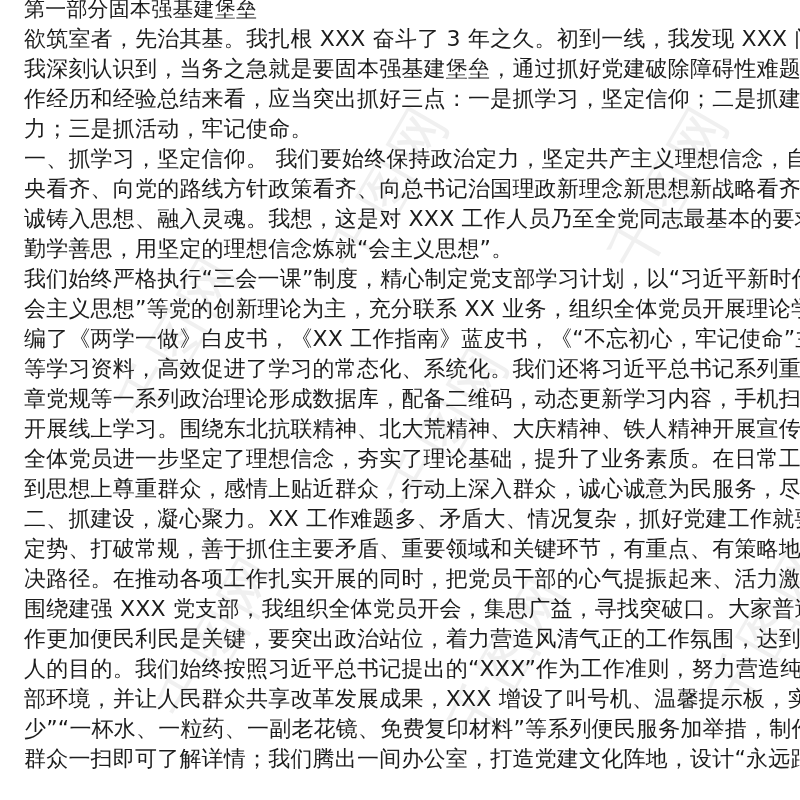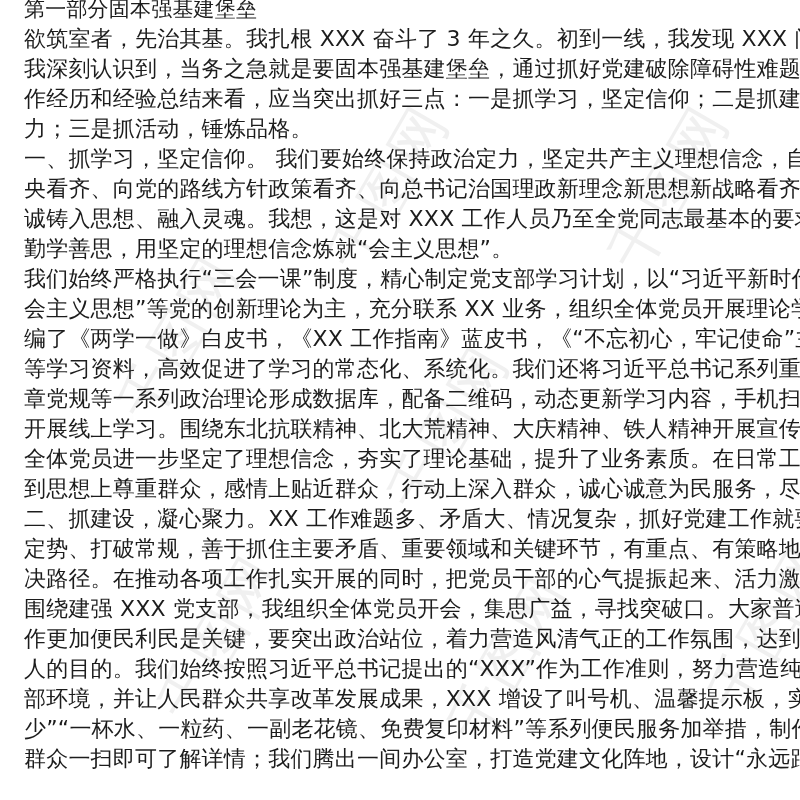--- a/index.html
+++ b/index.html
@@ -58,21 +58,21 @@
   <div class="watermark" style="left:360px; top:390px;">千图网</div>
   <div class="watermark" style="left:130px; top:600px;">千图网</div>
   <div class="watermark" style="left:420px; top:620px;">千图网</div>
   <div class="watermark" style="left:680px; top:590px;">千图网</div>
 
   <div class="doc">
     <span class="line title-line">第一部分固本强基建堡垒</span>
     <span class="line">欲筑室者，先治其基。我扎根 XXX 奋斗了 3 年之久。初到一线，我发现 XXX 问题。对此，</span>
     <span class="line">我深刻认识到，当务之急就是要固本强基建堡垒，通过抓好党建破除障碍性难题。以我的工</span>
     <span class="line">作经历和经验总结来看，应当突出抓好三点：一是抓学习，坚定信仰；二是抓建设，凝心聚</span>
-    <span class="line">力；三是抓活动，锤炼品格。</span>
+    <span class="line">力；三是抓活动，牢记使命。</span>
     <span class="line">一、抓学习，坚定信仰。 我们要始终保持政治定力，坚定共产主义理想信念，自觉向党中</span>
     <span class="line">央看齐、向党的路线方针政策看齐、向总书记治国理政新理念新思想新战略看齐，把对党忠</span>
     <span class="line">诚铸入思想、融入灵魂。我想，这是对 XXX 工作人员乃至全党同志最基本的要求，我们必须</span>
     <span class="line">勤学善思，用坚定的理想信念炼就“会主义思想”。</span>
     <span class="line">我们始终严格执行“三会一课”制度，精心制定党支部学习计划，以“习近平新时代中国特色社</span>
     <span class="line">会主义思想”等党的创新理论为主，充分联系 XX 业务，组织全体党员开展理论学习。先后汇</span>
     <span class="line">编了《两学一做》白皮书，《XX 工作指南》蓝皮书，《“不忘初心，牢记使命”主题教育读本》</span>
     <span class="line">等学习资料，高效促进了学习的常态化、系统化。我们还将习近平总书记系列重要讲话、党</span>
     <span class="line">章党规等一系列政治理论形成数据库，配备二维码，动态更新学习内容，手机扫码即可随时</span>
     <span class="line">开展线上学习。围绕东北抗联精神、北大荒精神、大庆精神、铁人精神开展宣传教育。支部</span>

